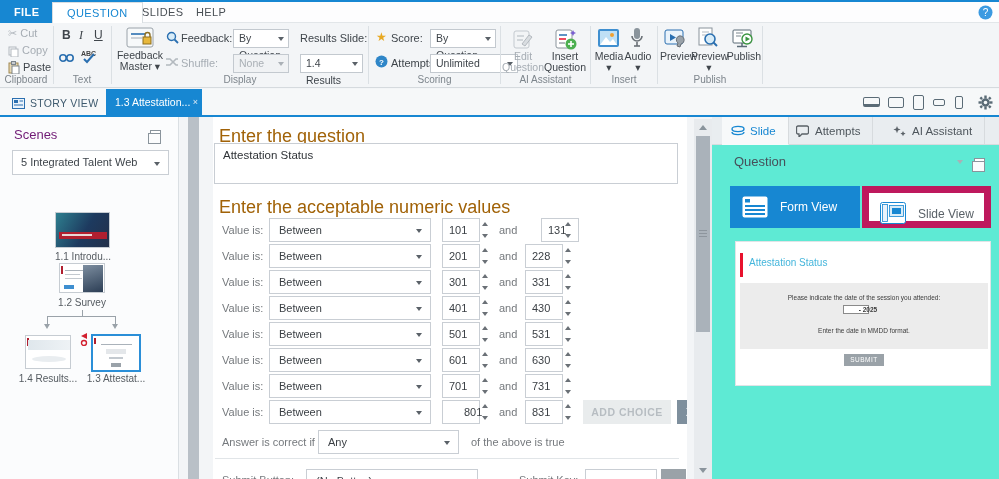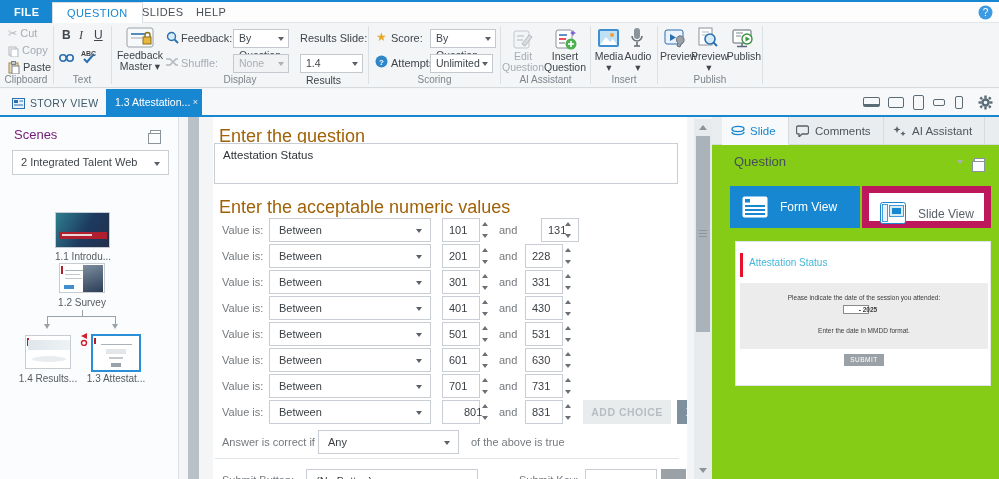--- a/index.html
+++ b/index.html
@@ -63,21 +63,21 @@
   .addchoice { position:absolute; top:0; height:24px; background:#e9eced; color:#b7bdc2; font-size:10.5px; font-weight:bold; letter-spacing:.5px; text-align:center; line-height:24px; }
   .xbtn { position:absolute; top:0; width:25px; height:24px; background:#7e8f9d; color:#fff; font-size:10.5px; font-weight:bold; text-align:center; line-height:24px; }
 
   
   .sbar { left:694px; top:119px; width:18px; height:360px; background:#e8ebee; }
   .sthumb { position:absolute; left:2px; top:17px; width:14px; height:196px; background:#aab2ba; }
   .grip { position:absolute; left:3px; width:8px; height:1px; background:#8d959d; }
   .sarr { position:absolute; left:5px; width:0; height:0; }
 
   
-  .rpanel { left:712px; top:117px; width:287px; height:362px; background:#84cc16; }
+  .rpanel { left:712px; top:117px; width:287px; height:362px; background:#5eead4; }
   .rtabs { position:absolute; left:0; top:0; width:287px; height:28px; background:#e9edf0; border-bottom:1px solid #d7dbde; }
   .rtabbtn { position:absolute; top:0; height:28px; font-size:11.5px; color:#4e565c; line-height:28px; border-right:1px solid #d7dbde; padding:0 12px 0 28px; }
   .rtabbtn.act { background:#f7f9fa; color:#1787d2; border-bottom:1px solid #f7f9fa; }
   .qhead { position:absolute; left:0; top:29px; width:287px; height:31px; font-size:13px; color:#46505a; line-height:31px; padding-left:22px; }
   .viewbtn { position:absolute; top:69px; height:42px; font-size:12px; line-height:42px; }
   .viewbtn.blue { background:#1787d2; color:#fff; }
   .viewbtn.white { background:#fff; border:7px solid #be185d; color:#5a6167; }
   .pcard { position:absolute; left:23px; top:124px; width:256px; height:145px; background:#fff; border:1px solid #e0e4e7; }
   .redbar { position:absolute; left:4px; top:11px; width:3px; height:24px; background:#e8112d; }
   .ptitle { position:absolute; left:13px; top:15px; font-size:10px; color:#45b6dc; }
@@ -185,21 +185,21 @@
     <div class="ico" style="left:376px; top:7px; color:#e8a923; font-size:12px;">★</div>
     <div class="rbtn" style="left:391px; top:9px;">Score:</div>
     <div class="ddl" style="left:430px; top:6px; width:66px;"><span>By Question</span><span class="caret"></span></div>
     <div class="ico" style="left:375px; top:32px;">
         <svg width="13" height="13">
           <circle cx="6.5" cy="6.5" r="6" fill="#2f86c8"></circle>
           <text x="6.5" y="9.5" font-size="8" fill="#fff" text-anchor="middle" font-family="Liberation Sans" font-weight="bold">?</text>
         </svg>
       </div>
     <div class="rbtn" style="left:391px; top:34px;">Attempts:</div>
-    <div class="ddl" style="left:430px; top:31px; width:63px;"><span>Unlimited</span><span class="caret"></span></div>
+    <div class="ddl" style="left:430px; top:31px; width:88px;"><span>Unlimited</span><span class="caret"></span></div>
     <div class="glabel" style="left:369px; width:131px;">Scoring</div>
     <div class="gsep" style="left:500px;"></div>
 
     <div class="ico" style="left:512px; top:5px;">
       <svg width="22" height="22">
           <rect x="2" y="3" width="15" height="17" rx="2" fill="#f2f4f6" stroke="#c3c9cf"></rect>
           <line x1="5" y1="8" x2="12" y2="8" stroke="#c3c9cf" stroke-width="1.4"></line>
           <line x1="5" y1="12" x2="11" y2="12" stroke="#c3c9cf" stroke-width="1.4"></line>
           <path d="M10 16 L17 7 L20 9 L13 18 Z" fill="#d9dde1" stroke="#b3b9bf"></path>
         </svg>
@@ -314,21 +314,21 @@
           <circle cx="7.5" cy="7.5" r="1.8" fill="#f6f8f9"></circle>
         </svg>
     </div>
   </div>
   <div class="abs blueline"></div>
 
   <div class="abs scenes">
     <h2>Scenes</h2>
     <div class="panelico" style="left:150px; top:13px;"></div>
     <div class="scenedd">
-      <span>2 Integrated Talent Web</span>
+      <span>5 Integrated Talent Web</span>
       <span class="caret" style="top:11px; right:8px;"></span>
     </div>
 
     <div class="thumb" style="left:55px; top:95px; width:55px; height:36px; background:linear-gradient(120deg,#2e7f8f 0%,#1d3a5f 55%,#23304a 100%);">
       <div style="position:absolute; left:3px; top:19px; width:48px; height:7px; background:#b01f30;"></div>
       <div style="position:absolute; left:6px; top:21px; width:30px; height:2px; background:#e8d7d7;"></div>
     </div>
     <div class="tlabel" style="left:38px; top:134px; width:90px;">1.1 Introdu...</div>
 
     <div class="cline" style="left:82px; top:147px; width:1px; height:12px;"></div>
@@ -542,21 +542,21 @@
             </svg>
           </span>
         <span>Slide</span>
       </div>
       <div class="rtabbtn" style="left:75px;">
         <span class="ico" style="left:9px; top:8px;">
             <svg width="13" height="12">
               <path d="M2 1 h9 a1.5 1.5 0 0 1 1.5 1.5 v5 a1.5 1.5 0 0 1 -1.5 1.5 h-5 l-3 3 v-3 h-1 a1.5 1.5 0 0 1 -1.5 -1.5 v-5 A1.5 1.5 0 0 1 2 1" fill="none" stroke="#5a6167" stroke-width="1.3"></path>
             </svg>
           </span>
-        <span>Comments</span>
+        <span>Attempts</span>
       </div>
       <div class="rtabbtn" style="left:172px;">
         <span class="ico" style="left:9px; top:8px;">
             <svg width="13" height="12">
               <path d="M4 1 l1 2.6 2.6 1 -2.6 1 -1 2.6 -1-2.6 -2.6-1 2.6-1 z" fill="#5a6167"></path>
               <path d="M10 6 l.8 1.8 1.8 .8 -1.8 .8 -.8 1.8 -.8-1.8 -1.8-.8 1.8-.8 z" fill="#5a6167"></path>
             </svg>
           </span>
         <span>AI Assistant</span>
       </div>

